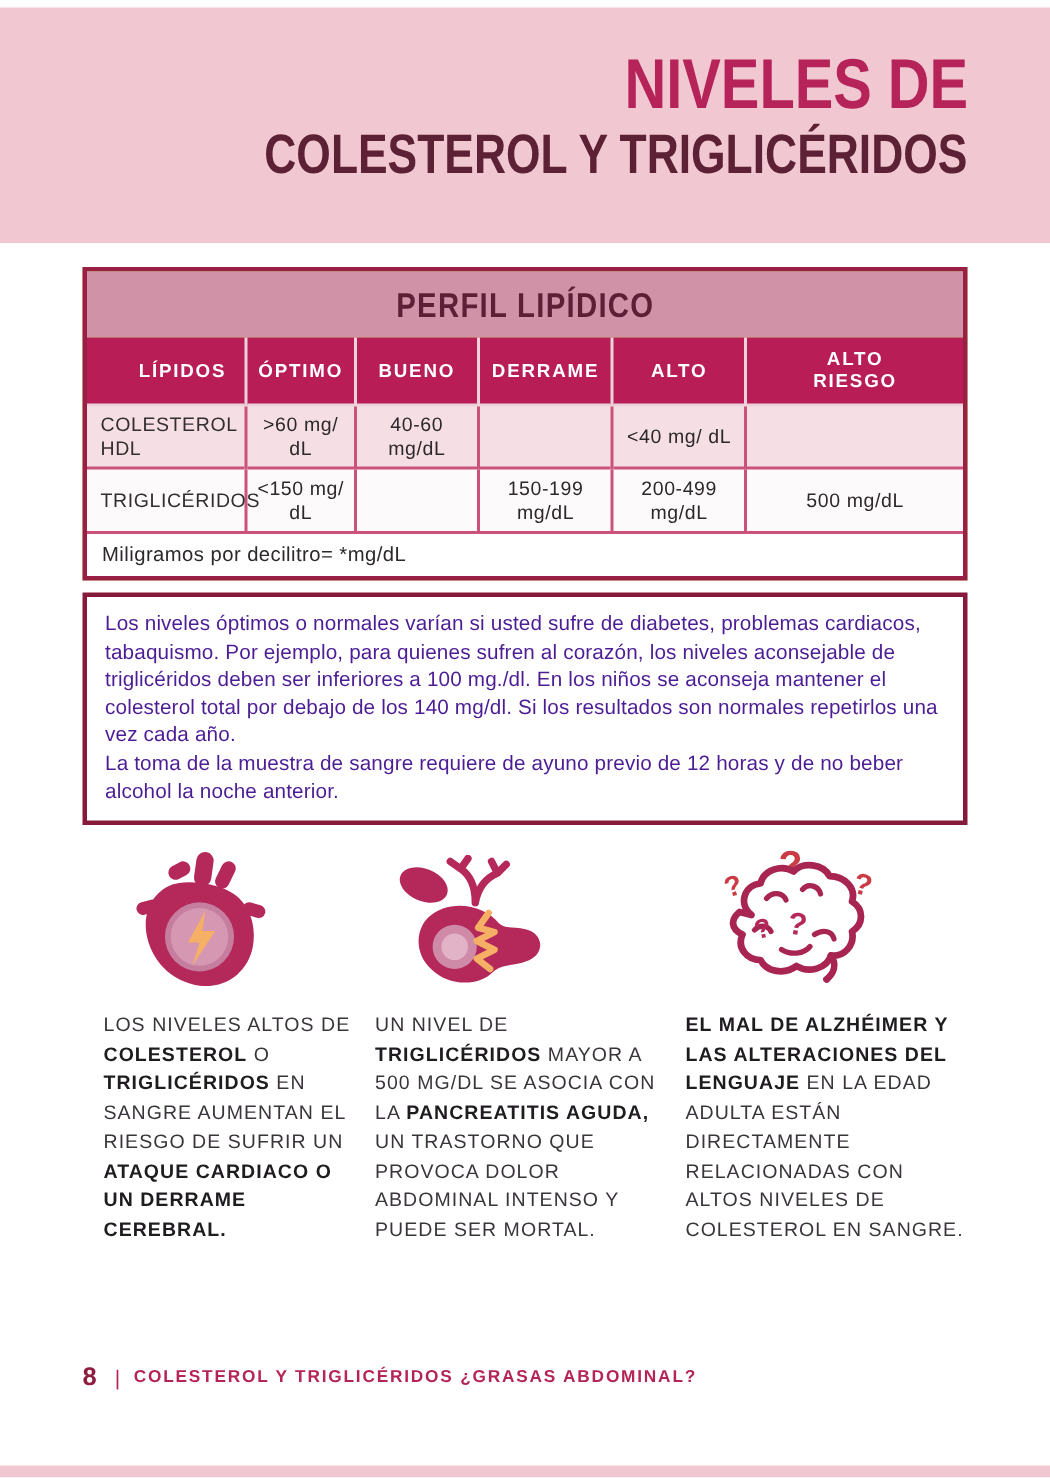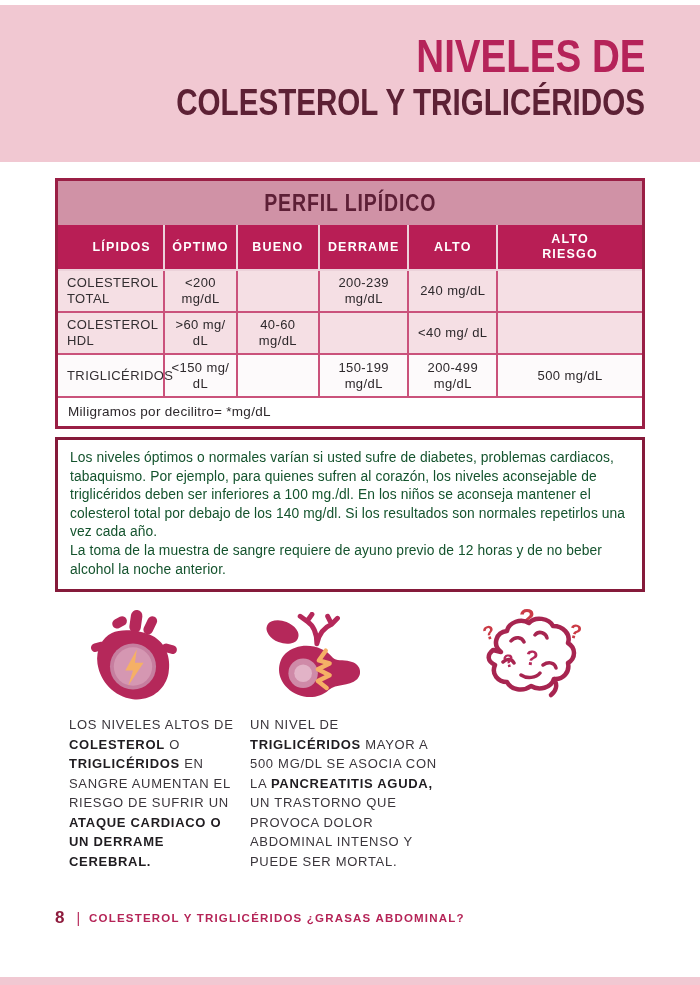--- a/index.html
+++ b/index.html
@@ -45,21 +45,21 @@
   tbody tr.pink td { background:#f5dfe4; }
   tbody tr.white td { background:#fdfafb; }
   tbody tr:first-child td { border-top:2px solid #ecd2da; }
   .footnote {
     border-top:2px solid #ca527b; background:#ffffff; padding:6px 10px 7px;
     font-size:13.5px; color:#2d282b; letter-spacing:.3px;
   }
   
   .note-box {
     margin:8px 55px 0; border:3px solid #851a3a; padding:9px 12px 10px;
-    font-size:13.8px; line-height:18.6px; color:#14532d; letter-spacing:.1px;
+    font-size:13.8px; line-height:18.6px; color:#4c1d95; letter-spacing:.1px;
   }
   
   .cards { margin:12px 55px 0; display:flex; justify-content:space-between; }
   .card { display:flex; flex-direction:column; }
   .card1 { width:172px;margin-left:14px; } .card2 { width:198px; } .card3 { width:188px; }
   .card-icon { height:102px; display:flex; align-items:flex-end; margin-bottom:9px; }
   .card1 .card-icon { padding-left:16px; }
   .card2 .card-icon { padding-left:6px; }
   .card3 .card-icon { padding-left:14px; align-items:center; }
   .card-text { font-size:13px; line-height:19.5px; letter-spacing:.7px; color:#3a353b; font-weight:500; }
@@ -96,28 +96,20 @@
       <tr>
         <th>LÍPIDOS</th>
         <th>ÓPTIMO</th>
         <th>BUENO</th>
         <th>DERRAME</th>
         <th>ALTO</th>
         <th><span class="wrapcap">ALTO RIESGO</span></th>
       </tr>
     </thead>
     <tbody>
-      <tr class="pink">
-        <td>COLESTEROL TOTAL</td>
-        <td>&lt;200 mg/dL</td>
-        <td></td>
-        <td>200-239 mg/dL</td>
-        <td>240 mg/dL</td>
-        <td></td>
-      </tr>
       <tr class="pink">
         <td>COLESTEROL HDL</td>
         <td>&gt;60 mg/ dL</td>
         <td>40-60 mg/dL</td>
         <td></td>
         <td>&lt;40 mg/ dL</td>
         <td></td>
       </tr>
       <tr class="white">
         <td>TRIGLICÉRIDOS</td>
@@ -180,20 +172,23 @@
         <text x="12" y="34" font-size="19" font-weight="bold" fill="#cb3b46" transform="rotate(-16 18 28)">?</text>
         <text x="48" y="22" font-size="26" font-weight="bold" fill="#cb3b46">?</text>
         <text x="98" y="33" font-size="20" font-weight="bold" fill="#cb3b46" transform="rotate(14 102 27)">?</text>
         <path fill="#ffffff" stroke="#a72550" stroke-width="4.5" stroke-linejoin="round" d="M30 47 C 21 40 25 27 36 26 C 38 17 50 13 58 18 C 64 11 78 13 82 21 C 92 21 100 29 97 38 C 105 43 105 53 97 58 C 99 67 92 75 83 74 C 80 83 68 86 60 81 C 52 87 40 85 36 77 C 27 77 20 69 24 60 C 16 56 16 50 22 45 Z"></path>
         <path d="M83 74 C 87 80 85 86 80 90" stroke="#a72550" stroke-width="4.5" fill="none" stroke-linecap="round"></path>
         <path d="M40 36 C 44 31 51 32 53 37 M64 30 C 68 25 75 28 76 33 M32 57 C 36 53 41 54 43 58 M72 60 C 78 56 84 58 85 63 M50 70 C 56 74 65 73 69 68" stroke="#a72550" stroke-width="3.5" fill="none" stroke-linecap="round"></path>
         <text x="32" y="62" font-size="18" font-weight="bold" fill="#b5285a" transform="rotate(-12 38 56)">?</text>
         <text x="54" y="60" font-size="21" font-weight="bold" fill="#b5285a" transform="rotate(9 60 54)">?</text>
       </svg>
     </div>
+    <div class="card-text">
+      <b>EL MAL DE ALZHÉIMER Y LAS ALTERACIONES DEL LENGUAJE</b><span> EN LA EDAD ADULTA ESTÁN DIRECTAMENTE RELACIONADAS CON ALTOS NIVELES DE COLESTEROL EN SANGRE.</span>
+    </div>
   </div>
 
 </div>
 
 <div class="page-footer">
   <span class="page-num">8</span>
   <span class="footer-sep">|</span>
   <span class="footer-title">COLESTEROL Y TRIGLICÉRIDOS ¿GRASAS ABDOMINAL?</span>
 </div>
 

